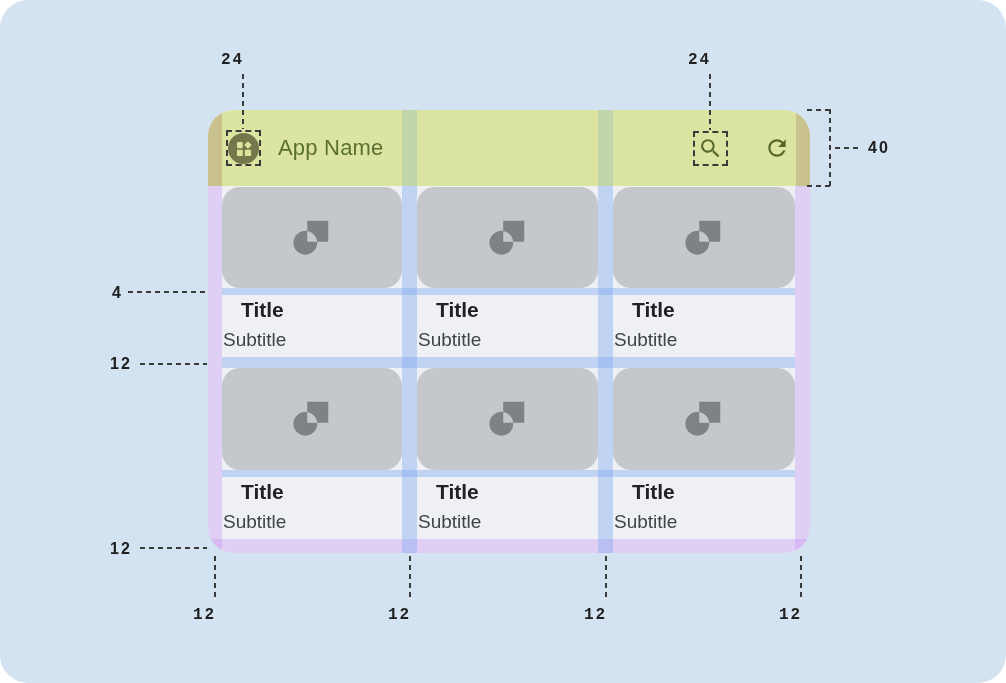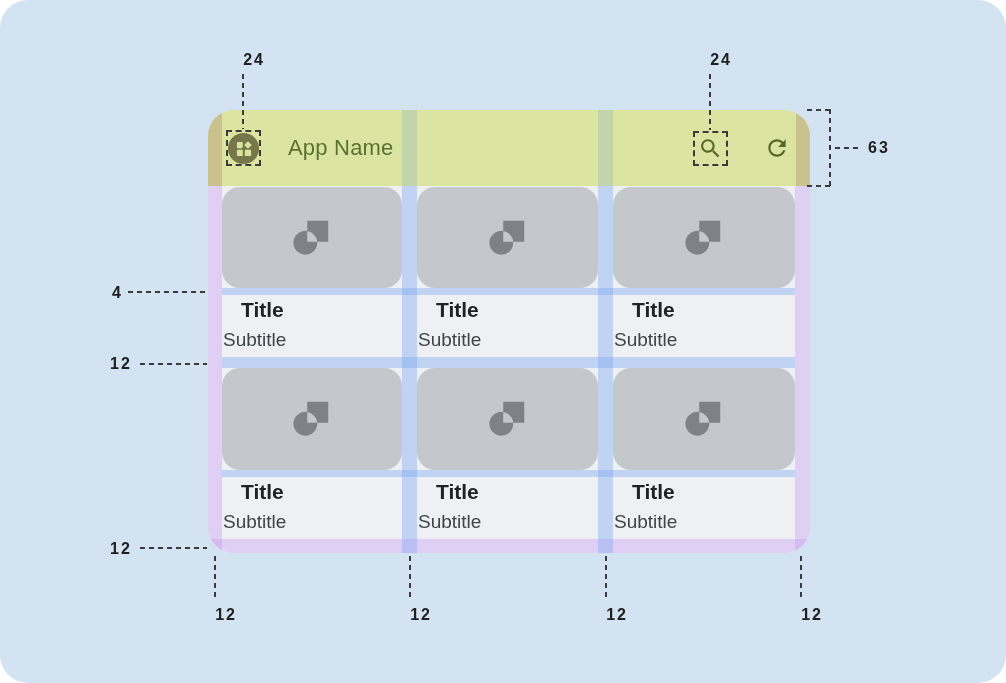--- a/index.html
+++ b/index.html
@@ -38,31 +38,31 @@
   .g1{left:194px;width:15px;} .g2{left:390px;width:15px;}
 
   
   .appbar{position:absolute;left:0;top:0;width:602px;height:76px;background:var(--bar-green);}
   .bar-strip{position:absolute;top:0;height:76px;}
   .bel{left:0;width:14px;background:var(--bar-edge-olive);}
   .ber{left:588px;width:14px;background:var(--bar-edge-olive);}
   .bg1{left:194px;width:15px;background:var(--bar-gutter-sage);}
   .bg2{left:390px;width:15px;background:var(--bar-gutter-sage);}
   .app-icon{position:absolute;left:20px;top:23px;width:31px;height:31px;border-radius:50%;background:var(--app-icon-circle);display:flex;align-items:center;justify-content:center;}
-  .appbar-title{position:absolute;left:80px;top:0;height:76px;display:flex;align-items:center;font-size:22px;font-weight:500;color:var(--appname-color);letter-spacing:.2px;}
+  .appbar-title{position:absolute;left:70px;top:0;height:76px;display:flex;align-items:center;font-size:22px;font-weight:500;color:var(--appname-color);letter-spacing:.2px;}
   .search-icon{position:absolute;left:490px;top:26px;}
   .refresh-icon{position:absolute;left:556px;top:25px;}
 
   
   .ann{position:absolute;z-index:5;}
   .dash-h{height:2px;background:repeating-linear-gradient(90deg,var(--dash-color) 0 5px,transparent 5px 9px);}
   .dash-v{width:2px;background:repeating-linear-gradient(180deg,var(--dash-color) 0 5px,transparent 5px 9px);}
   .dash-box{border:2px dashed var(--dash-color);background:transparent;}
   .ann-label{font-size:16px;font-weight:600;color:var(--ann-color);letter-spacing:2px;line-height:18px;}
-  .center40{width:44px;text-align:right;}
+  .center40{width:44px;text-align:left;font-family:Liberation Mono, monospace;}
 </style>
 </head>
 <body>
 
 <div class="canvas">
 
   <div class="mockup">
 
     <div class="card-img r1 c1">
       <svg width="42" height="42" viewBox="0 0 44 44">
@@ -163,21 +163,21 @@
   <div class="ann dash-box" style="left:226px;top:130px;width:35px;height:36px;"></div>
 
   <div class="ann ann-label center40" style="left:688px;top:51px;">24</div>
   <div class="ann dash-v" style="left:709px;top:74px;height:56px;"></div>
   <div class="ann dash-box" style="left:693px;top:131px;width:35px;height:35px;"></div>
 
   <div class="ann dash-h" style="left:807px;top:109px;width:24px;"></div>
   <div class="ann dash-v" style="left:829px;top:109px;height:78px;"></div>
   <div class="ann dash-h" style="left:807px;top:185px;width:24px;"></div>
   <div class="ann dash-h" style="left:835px;top:147px;width:27px;"></div>
-  <div class="ann ann-label" style="left:868px;top:139px;">63</div>
+  <div class="ann ann-label" style="left:868px;top:139px;">40</div>
 
   <div class="ann ann-label" style="left:112px;top:284px;">4</div>
   <div class="ann dash-h" style="left:128px;top:291px;width:79px;"></div>
 
   <div class="ann ann-label" style="left:110px;top:355px;">12</div>
   <div class="ann dash-h" style="left:140px;top:363px;width:67px;"></div>
 
   <div class="ann ann-label" style="left:110px;top:540px;">12</div>
   <div class="ann dash-h" style="left:140px;top:547px;width:67px;"></div>
 

